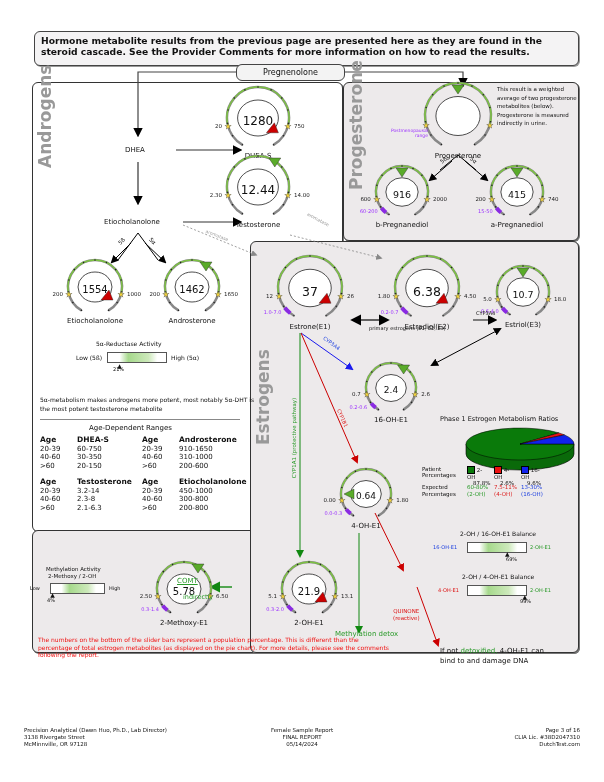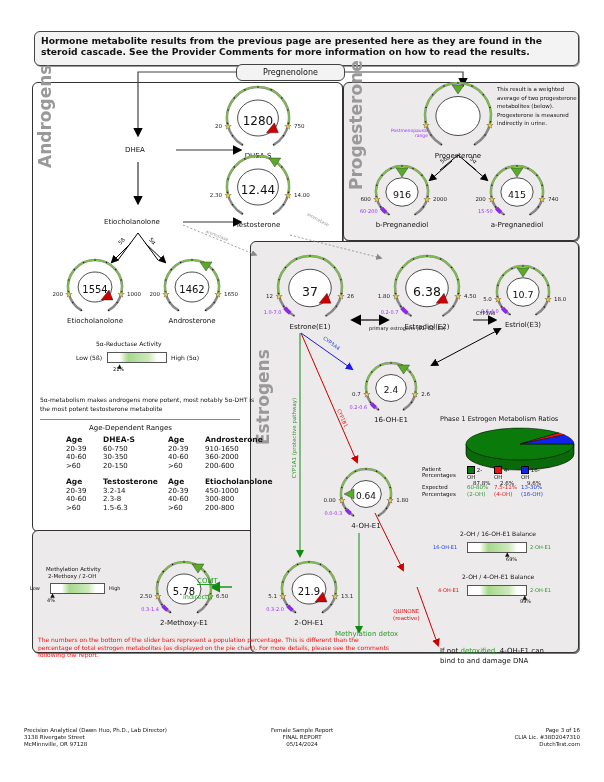--- a/index.html
+++ b/index.html
@@ -15,21 +15,21 @@
   .meth{left:32px;top:530px;width:545px;height:121px;background:#edeaeb;}
   .vlabel{font-weight:bold;color:#999;font-size:17px;transform:rotate(-90deg);transform-origin:left top;white-space:nowrap;}
   .t{font-size:6px;white-space:nowrap;}
   .t7{font-size:7px;white-space:nowrap;}
   .b{font-weight:normal;}
   .purple{color:#9b30ff;}
   .green{color:#2a9a2a;}
   .red{color:#d11;}
   .blue{color:#1a3ee0;}
   .bal{border:1px solid #555;height:9px;background:linear-gradient(90deg,#fff 0%,#fff 20%,#a6d98c 35%,#cde9bb 70%,#fff 85%);}
-  .tbl{font-size:7px;line-height:8.5px;margin-left:26px;}
+  .tbl{font-size:7px;line-height:8.5px;}
   .tbl .hd{font-weight:bold;font-size:7.5px;}
   .footer{font-size:5.5px;line-height:7px;}
   svg text{font-family:"DejaVu Sans",sans-serif;}
 </style>
 </head>
 <body>
 
 <div class="abs header-box">
   <p>Hormone metabolite results from the previous page are presented here as they are found in the steroid cascade. See the Provider Comments for more information on how to read the results.</p>
 </div>
@@ -508,21 +508,21 @@
       <div style="display:flex">
         <span class="hd" style="width:37px">Age</span>
         <span class="hd">Androsterone</span>
       </div>
       <div style="display:flex">
         <span style="width:37px">20-39</span>
         <span>910-1650</span>
       </div>
       <div style="display:flex">
         <span style="width:37px">40-60</span>
-        <span>360-2000</span>
+        <span>310-1000</span>
       </div>
       <div style="display:flex">
         <span style="width:37px">&gt;60</span>
         <span>200-600</span>
       </div>
     </div>
     <div class="abs tbl" style="left: 40px; top: 478px;">
       <div style="display:flex">
         <span class="hd" style="width:37px">Age</span>
         <span class="hd">Testosterone</span>
@@ -530,21 +530,21 @@
       <div style="display:flex">
         <span style="width:37px">20-39</span>
         <span>3.2-14</span>
       </div>
       <div style="display:flex">
         <span style="width:37px">40-60</span>
         <span>2.3-8</span>
       </div>
       <div style="display:flex">
         <span style="width:37px">&gt;60</span>
-        <span>1.5-6.3</span>
+        <span>2.1-6.3</span>
       </div>
     </div>
     <div class="abs tbl" style="left: 142px; top: 478px;">
       <div style="display:flex">
         <span class="hd" style="width:37px">Age</span>
         <span class="hd">Etiocholanolone</span>
       </div>
       <div style="display:flex">
         <span style="width:37px">20-39</span>
         <span>450-1000</span>
@@ -563,21 +563,21 @@
 <div class="abs" style="left:497px;top:85px;width:80px;font-size:5.5px;line-height:8.5px;">This result is a weighted average of two progesterone metabolites (below). Progesterone is measured indirectly in urine.</div>
 <div class="abs purple" style="left:380px;top:128px;width:48px;font-size:4.5px;line-height:5px;text-align:right;">Postmenopausal range</div>
 <div class="abs" style="left:440px;top:157px;font-size:5.5px;transform:rotate(-40deg);">5ß</div>
 <div class="abs" style="left:470px;top:157px;font-size:5.5px;transform:rotate(40deg);">5α</div>
 
 <div class="abs" style="left:369px;top:325px;font-size:5px;">primary estrogens (E1, E2, E3)</div>
 <div class="abs" style="left:476px;top:310px;font-size:5px;">CYP3A4</div>
 <div class="abs blue" style="left:322px;top:340px;font-size:5px;transform:rotate(36deg);">CYP3A4</div>
 <div class="abs red" style="left:333px;top:415px;font-size:5px;transform:rotate(66deg);">CYP1B1</div>
 <div class="abs green" style="left:249px;top:435px;font-size:5.5px;transform:rotate(-90deg);transform-origin:center;width:90px;text-align:center;">CYP1A1 (protective pathway)</div>
-<div class="abs green" style="left:197px;top:577px;font-size:7px;text-decoration:underline;">COMT</div>
+<div class="abs green" style="left:177px;top:577px;font-size:7px;text-decoration:underline;">COMT</div>
 <div class="abs green" style="left:183px;top:593px;font-size:6.5px;">indirectly</div>
 <div class="abs green" style="left:335px;top:630px;font-size:7px;">Methylation detox</div>
 <div class="abs red" style="left:393px;top:608px;font-size:5.5px;text-align:center;line-height:6.5px;">
     <div>QUINONE</div>
     <div>(reactive)</div>
   </div>
 <div class="abs" style="left:440px;top:647px;width:120px;font-size:7px;line-height:9.5px;"><span>If not </span><span class="green">detoxified,</span><span> 4-OH-E1 can bind to and damage DNA</span></div>
 
 <div class="abs" style="left:440px;top:415px;font-size:6.5px;">Phase 1 Estrogen Metabolism Ratios</div>
 <svg id="pie" class="abs" style="left:460px;top:424px" width="120" height="50">

